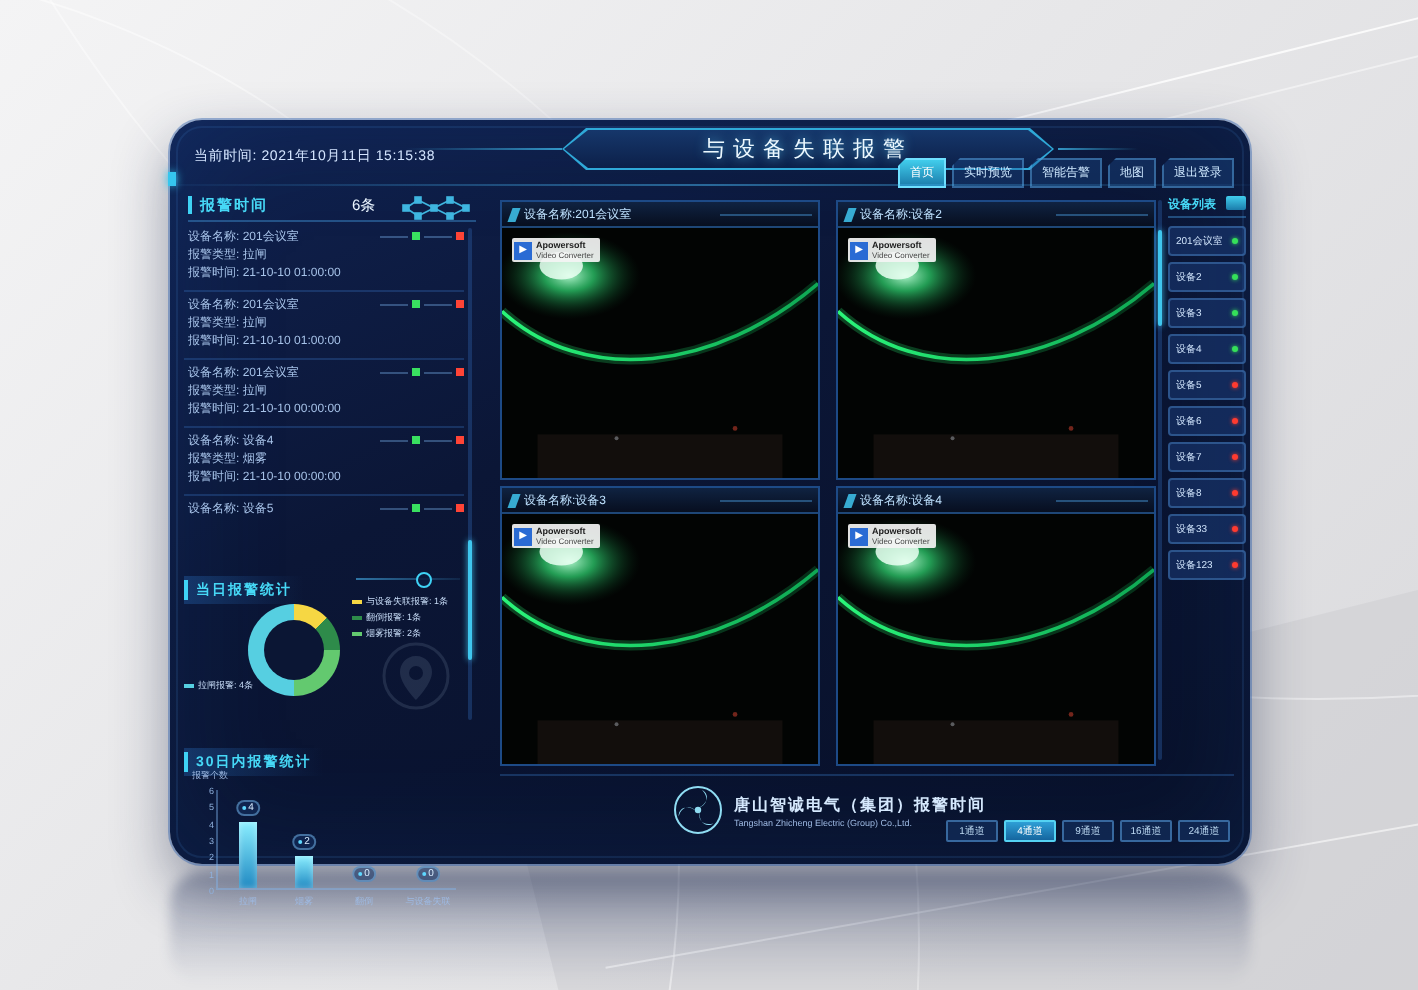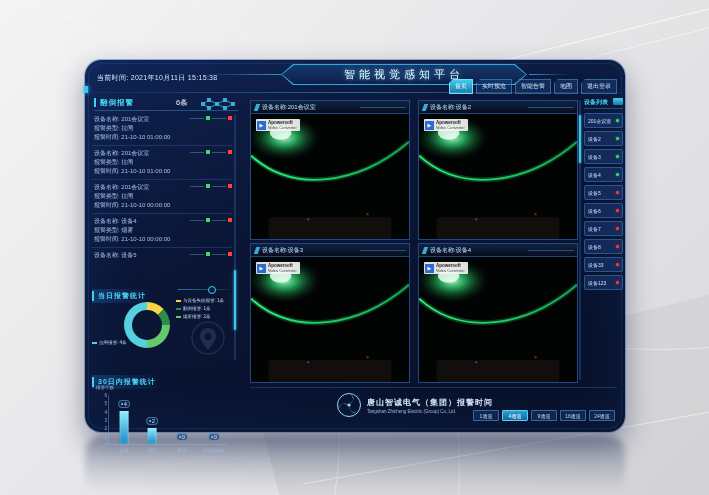--- a/index.html
+++ b/index.html
@@ -172,35 +172,35 @@
     </defs>
   </svg>
 
   <div class="panel">
     <div class="edge-accent"></div>
 
     <div class="time">当前时间: 2021年10月11日 15:15:38</div>
     <div class="banner-wing left"></div>
     <div class="banner-wing right"></div>
     <div class="banner-outer">
-      <div class="banner-inner">智能视觉感知平台</div>
+      <div class="banner-inner">与设备失联报警</div>
     </div>
     <div class="nav">
       <div class="nav-btn active">首页</div>
       <div class="nav-btn">实时预览</div>
       <div class="nav-btn">智能告警</div>
       <div class="nav-btn">地图</div>
       <div class="nav-btn">退出登录</div>
     </div>
     <div class="header-underline"></div>
 
     <div class="sidebar">
       <div class="alarm-header">
         <div class="alarm-accent"></div>
-        <div class="alarm-title">翻倒报警</div>
+        <div class="alarm-title">报警时间</div>
         <div class="alarm-count">6条</div>
         <svg class="network-icon" width="36" height="13" viewBox="0 0 36 13">
           <g stroke="#3fb6e0" stroke-width="0.8" fill="#3fb6e0">
             <line x1="3" y1="7" x2="9" y2="3"></line>
               <line x1="3" y1="7" x2="9" y2="11"></line>
             <line x1="9" y1="3" x2="17" y2="7"></line>
               <line x1="9" y1="11" x2="17" y2="7"></line>
             <line x1="17" y1="7" x2="25" y2="3"></line>
               <line x1="17" y1="7" x2="25" y2="11"></line>
             <line x1="25" y1="3" x2="33" y2="7"></line>

